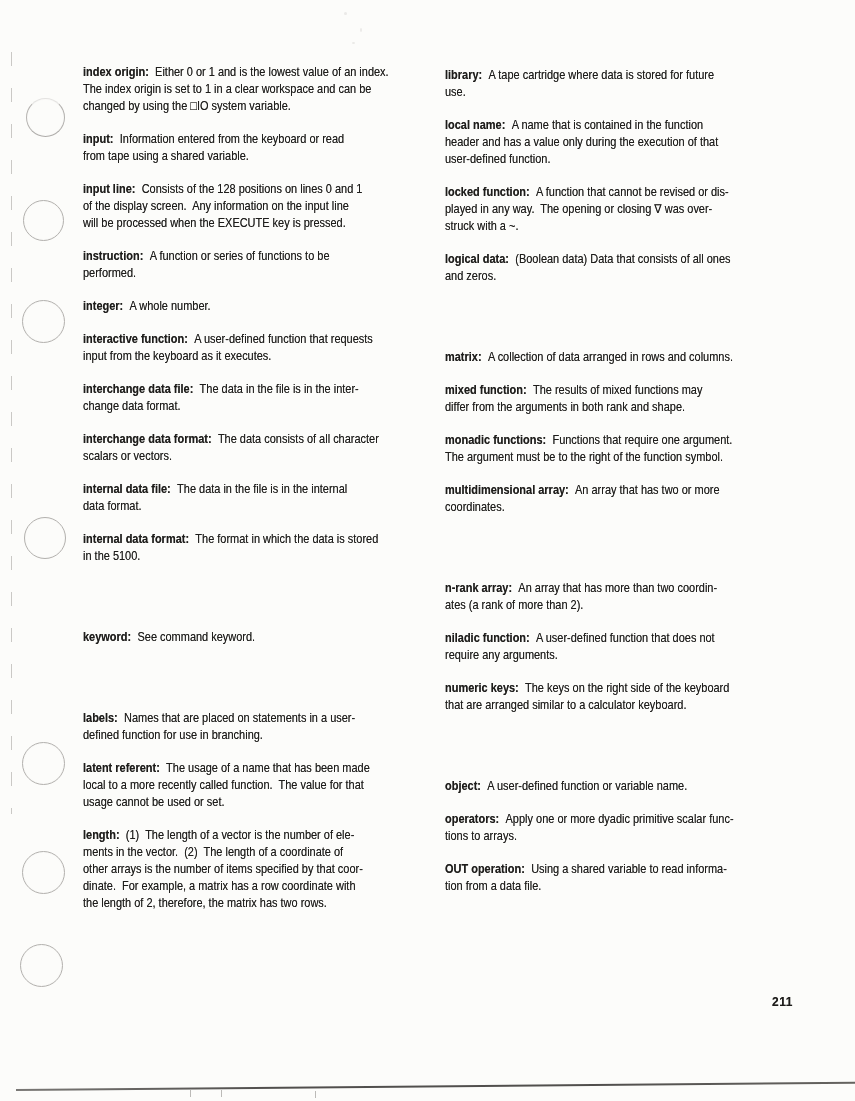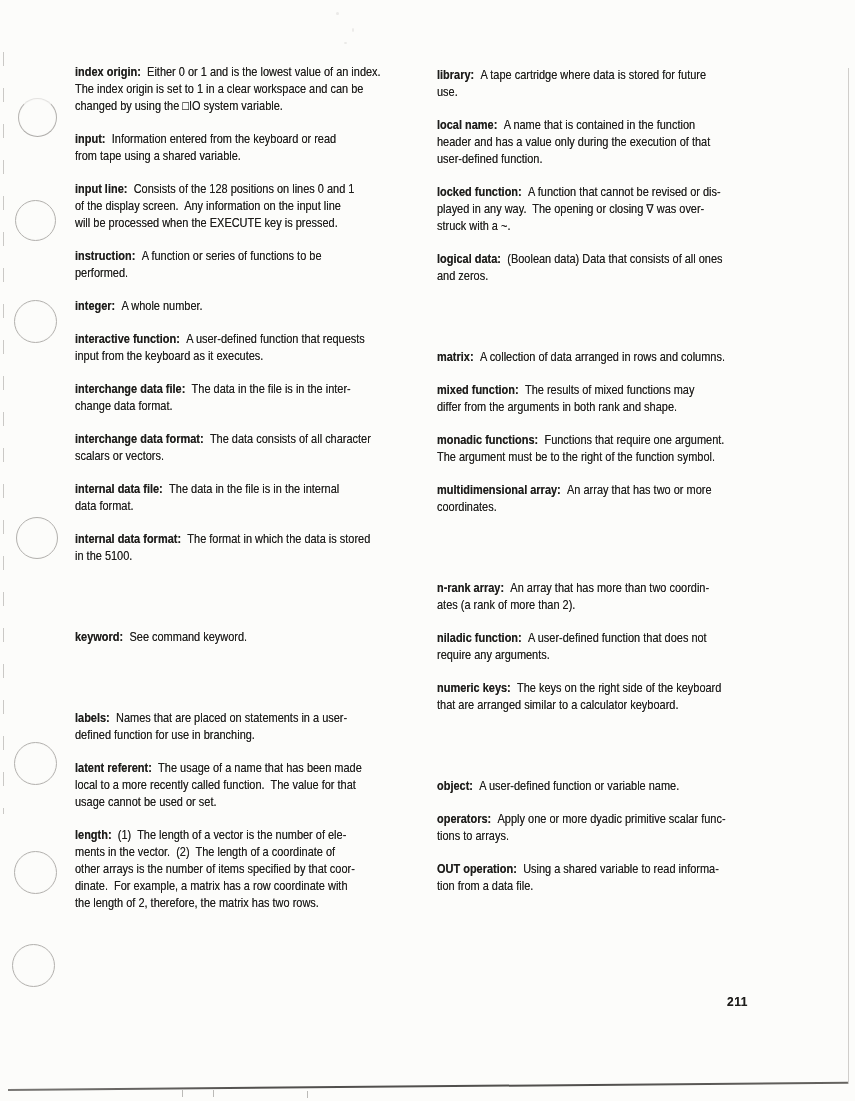--- a/index.html
+++ b/index.html
@@ -5,40 +5,40 @@
 <style>
   html,body{margin:0;padding:0;}
   body{
     width:855px;height:1101px;
     background:#fcfcfa;
     font-family:"Liberation Sans", sans-serif;
     color:#1e1d1b;
     position:relative;
     overflow:hidden;
   }
-  .page{position:absolute;inset:0;}
+  .page{position:absolute;inset:0;margin-left:8px;}
 
   
   .col{
     position:absolute;
     font-size:12.2px;
     line-height:17px;
     transform:scaleX(0.9);
     transform-origin:top left;
     text-shadow:0 0 .3px rgba(20,20,18,.6);
   }
   p.entry{margin:0;}
   .entry + .entry{margin-top:16px;}
   .entry.gap-lg{margin-top:64px;}
   .term{font-weight:700;margin-right:7px;}
   .def{white-space:pre-wrap;}
 
   
   .page-number{
-    position:absolute;left:727px;top:995px;
+    position:absolute;left:764px;top:995px;
     font-size:12px;font-weight:700;letter-spacing:.5px;
     text-shadow:0 0 .3px rgba(20,20,18,.6);
     text-align:center;
   }
 
   
   .hole{
     position:absolute;border-radius:50%;
     border:1.6px solid #b3b1ae;
     background:#fcfcfa;

